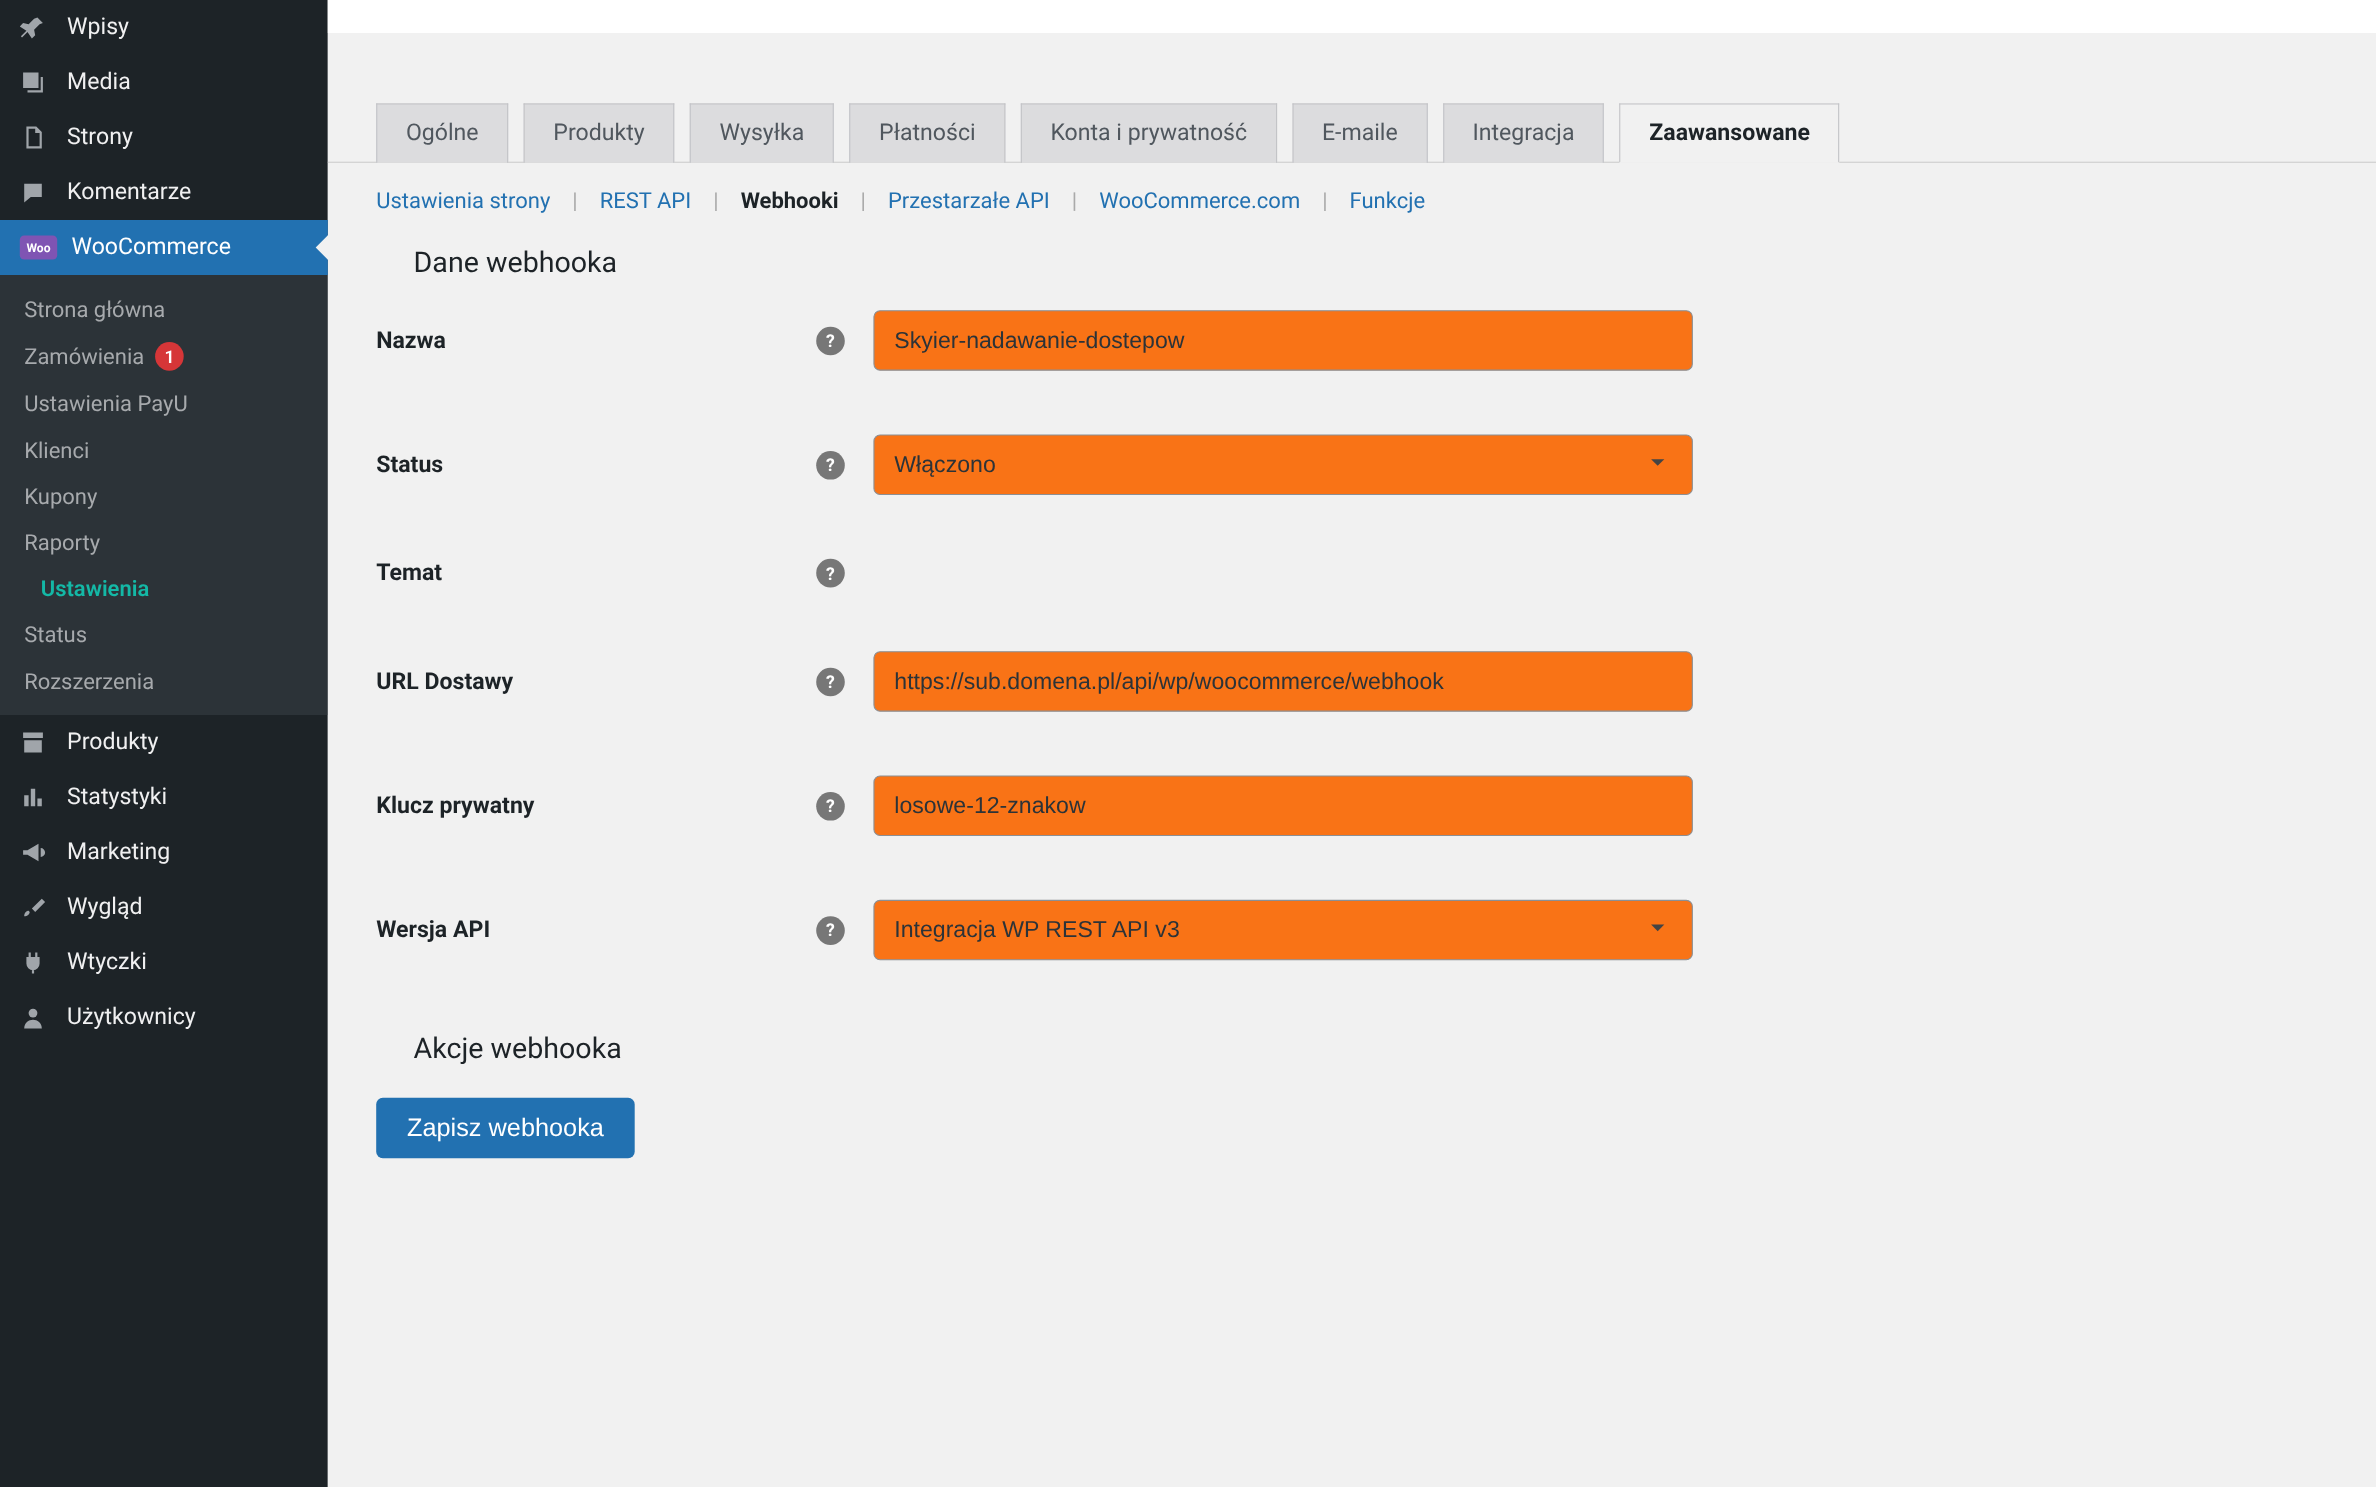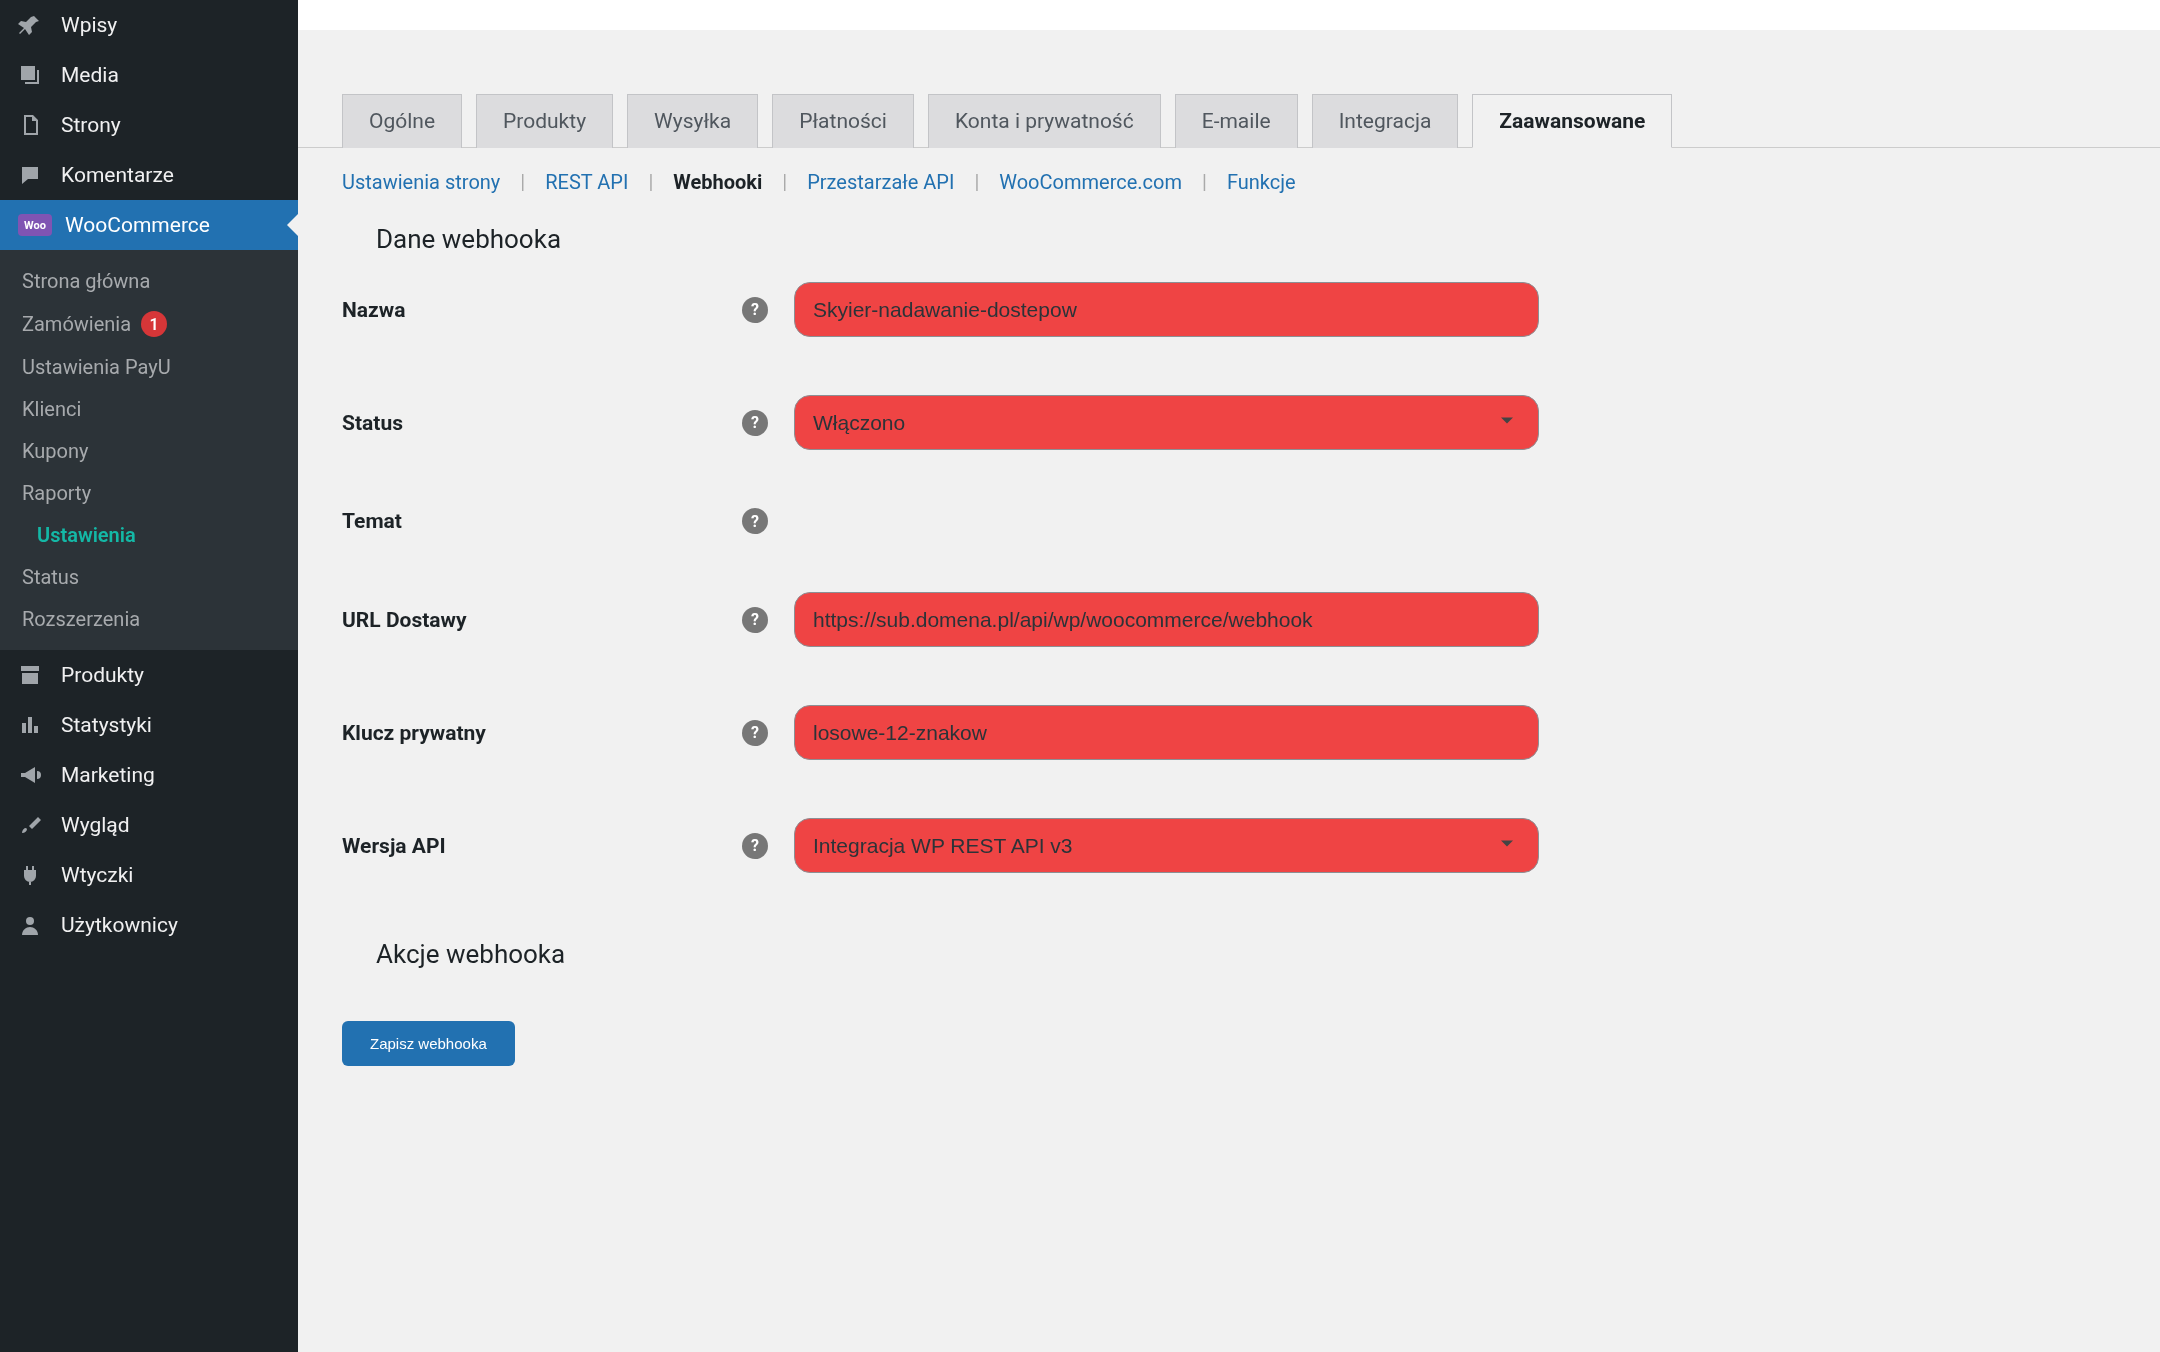--- a/index.html
+++ b/index.html
@@ -158,44 +158,44 @@
     display: inline-flex;
     align-items: center;
     justify-content: center;
     margin-right: 26px;
     flex-shrink: 0;
   }
   .ctrl {
     width: 745px;
     height: 55px;
     border: 1px solid #8c8f94;
-    border-radius: 16px;
-    background: #ef4444;
+    border-radius: 6px;
+    background: #f97316;
     font-size: 21px;
     padding: 0 18px;
     color: #2c3338;
   }
   .select-wrap { position: relative; width: 745px; }
   .select-wrap .ctrl { width: 100%; appearance: none; padding-right: 50px; }
   .select-wrap .chev {
     position: absolute;
     right: 20px;
     top: 50%;
     transform: translateY(-50%);
     pointer-events: none;
     color: #444;
   }
 
   .save-btn {
-    margin: 24px 44px;
+    margin: 1px 44px;
     background: #2271b1;
     color: #fff;
     border: none;
     border-radius: 6px;
-    font-size: 15px;
+    font-size: 23px;
     padding: 14px 28px;
     cursor: pointer;
   }
 
   svg { width: 24px; height: 24px; fill: currentColor; }
 </style>
 </head>
 <body>
 
 <div class="sidebar">

